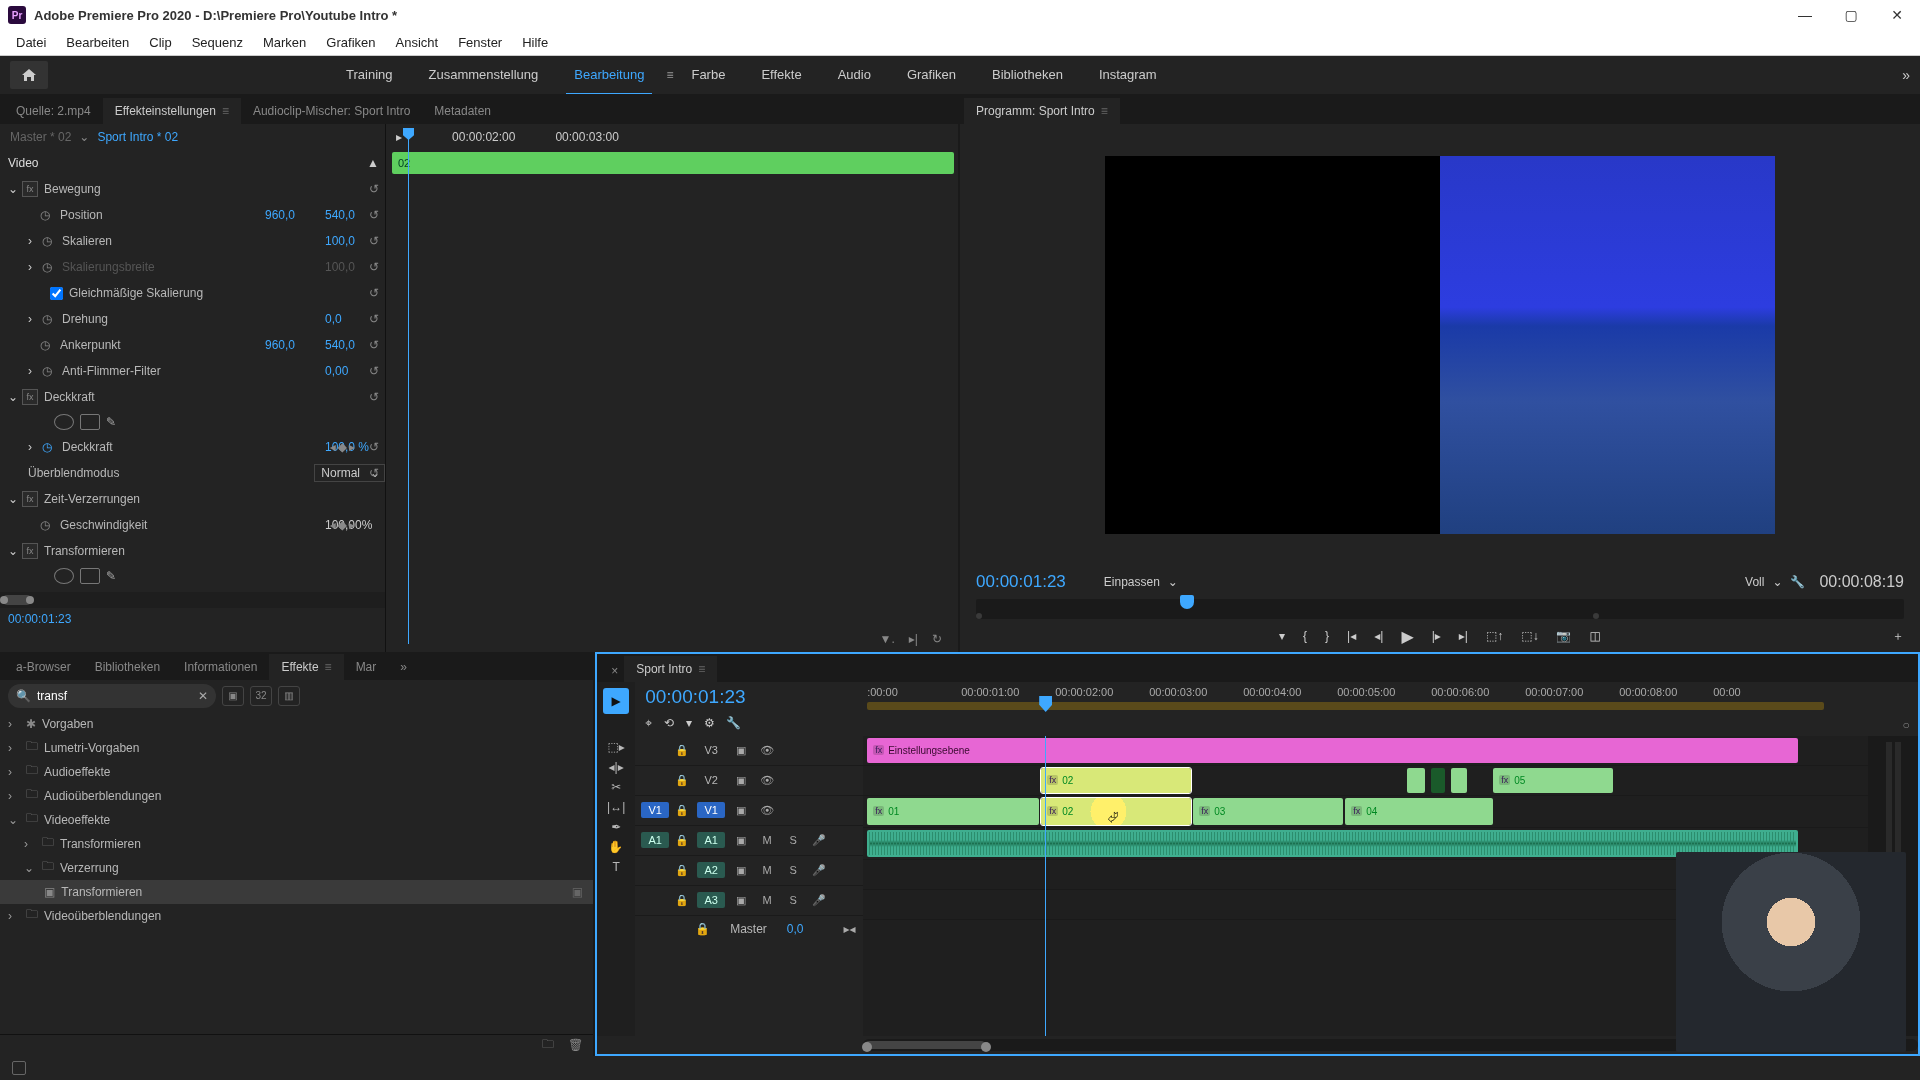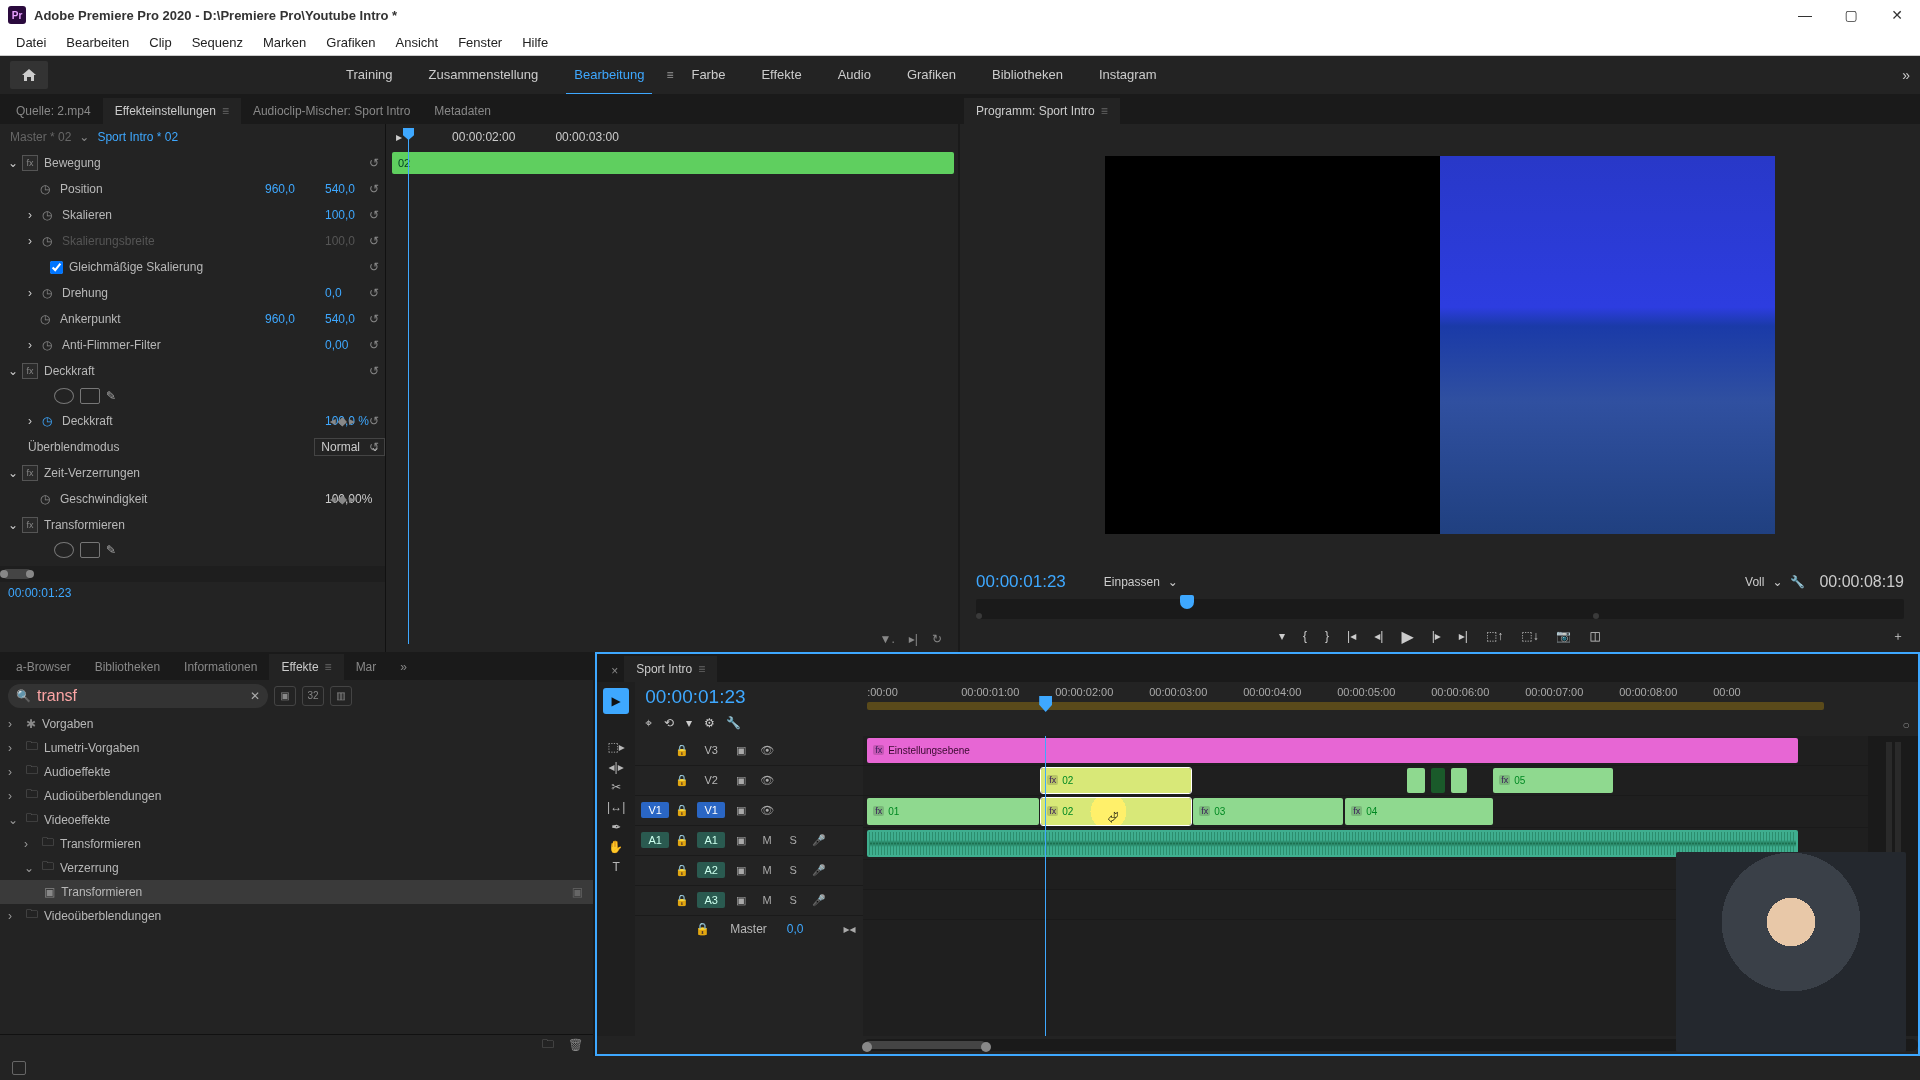--- a/index.html
+++ b/index.html
@@ -92,21 +92,21 @@
 .program .scrub-bar .d { width:6px; height:6px; border-radius:50%; background:#3a3a3a; margin-right:auto; }
 .program .transport { display:flex; justify-content:center; gap:18px; padding: 4px 16px 6px; align-items:center; position:relative; }
 .program .transport .tbtn { color:#ccc; display:flex; align-items:center; justify-content:center; }
 .program .transport .add { position:absolute; right:16px; color:#ccc; }
 
 
 .effects-panel { width: 31%; border-right:2px solid #1a1a1a; }
 .eff-tabs { height:28px; display:flex; align-items:flex-end; background:#1a1a1a; padding-left:4px; gap:0; }
 .eff-search { display:flex; align-items:center; gap:6px; padding: 4px 8px; }
 .eff-search .sbox { flex:0 0 180px; height:24px; background:#333; border-radius:12px; display:flex; align-items:center; padding:0 8px; gap:6px; }
-.eff-search .sbox input { background:transparent; border:0; color:#fca5a5; font-size:16px; flex:1; outline:none; }
+.eff-search .sbox input { background:transparent; border:0; color:#ffffff; font-size:12px; flex:1; outline:none; }
 .eff-search .sbox .x { color:#aaa; cursor:pointer; }
 .eff-search .badge { width:22px; height:20px; border:1px solid #444; border-radius:3px; display:flex; align-items:center; justify-content:center; color:#888; font-size:10px; }
 .eff-tree { flex:1; overflow:auto; }
 .tree-item { display:flex; align-items:center; gap:6px; height:24px; padding-left:8px; }
 .tree-item .tw { width:12px; color:#999; }
 .tree-item .fld { color:#888; }
 .tree-item.sel { background:#3a3a3a; }
 .tree-item.leaf { padding-left: 44px; }
 .tree-item.leaf .preset { color:#888; }
 .tree-item .star { margin-left:auto; margin-right:10px; color:#666; }
@@ -226,20 +226,24 @@
         <div class="tab">Audioclip-Mischer: Sport Intro</div>
         <div class="tab">Metadaten</div>
       </div>
       <div class="ec-body">
         <div class="ec-list">
           <div class="ec-header">
             <span class="master">Master * 02</span>
             <span class="chev">⌄</span>
             <span class="seq">Sport Intro * 02</span>
           </div>
+          <div class="ec-row ec-section">
+              <span class="label">Video</span>
+              <span style="position:absolute;right:6px;color:#ccc">▲</span>
+            </div>
           <div class="ec-row">
               <span class="twist">⌄</span>
               <span class="fx">fx</span>
               <span class="label">Bewegung</span>
               <span class="reset">↺</span>
             </div>
           <div class="ec-row" style="padding-left:40px">
               <span class="stopwatch">◷</span>
               <span class="label">Position</span>
               <span class="val">960,0</span>

